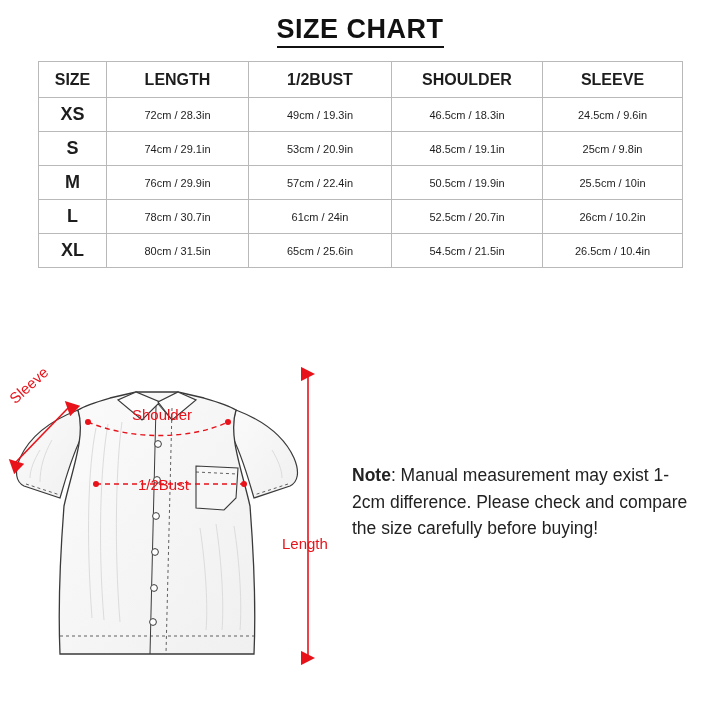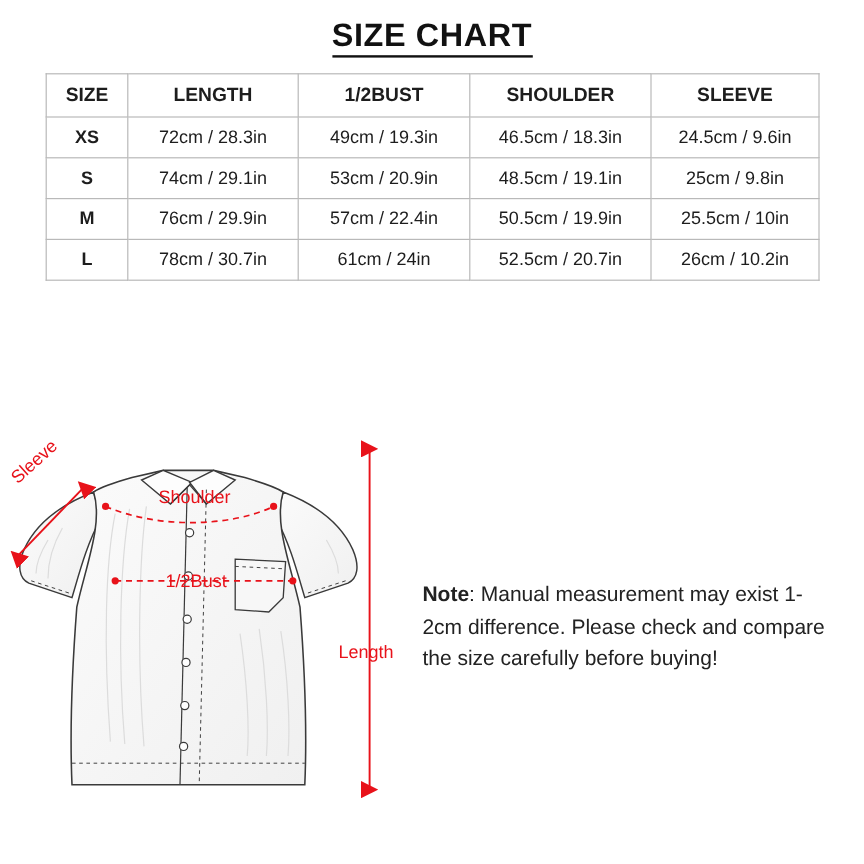--- a/index.html
+++ b/index.html
@@ -41,32 +41,32 @@
   }
   table.size-table {
     border-collapse: collapse;
     width: 644px;
     table-layout: fixed;
   }
   table.size-table th,
   table.size-table td {
     border: 1px solid #b9b9b9;
     text-align: center;
-    font-size: 15px;
+    font-size: 11px;
     height: 31px;
     color: #1d1d1d;
   }
   table.size-table th {
     font-size: 16px;
     font-weight: bold;
     height: 33px;
   }
   table.size-table td.sz {
     font-weight: bold;
-    font-size: 15px;
+    font-size: 18px;
   }
   col.c0 { width: 68px; }
   col.c1 { width: 142px; }
   col.c2 { width: 143px; }
   col.c3 { width: 151px; }
   col.c4 { width: 140px; }
 
   
   .lower {
     position: absolute;
@@ -78,21 +78,21 @@
   .shirt-area {
     position: absolute;
     left: 0;
     top: 0;
     width: 340px;
     height: 362px;
   }
   .note {
     position: absolute;
     left: 352px;
-    top: 124px;
+    top: 104px;
     width: 340px;
     font-size: 17.5px;
     line-height: 1.52;
     color: #222;
   }
   .note b { font-weight: bold; }
 
   
   .ann {
     position: absolute;
@@ -158,20 +158,27 @@
           <td>57cm / 22.4in</td>
           <td>50.5cm / 19.9in</td>
           <td>25.5cm / 10in</td>
         </tr>
         <tr>
           <td class="sz">L</td>
           <td>78cm / 30.7in</td>
           <td>61cm / 24in</td>
           <td>52.5cm / 20.7in</td>
           <td>26cm / 10.2in</td>
+        </tr>
+        <tr>
+          <td class="sz">XL</td>
+          <td>80cm / 31.5in</td>
+          <td>65cm / 25.6in</td>
+          <td>54.5cm / 21.5in</td>
+          <td>26.5cm / 10.4in</td>
         </tr>
       </tbody>
     </table>
   </div>
 
   <div class="lower">
 
     <div class="shirt-area">
       <svg width="340" height="362" viewBox="0 0 340 362">
         <defs>

